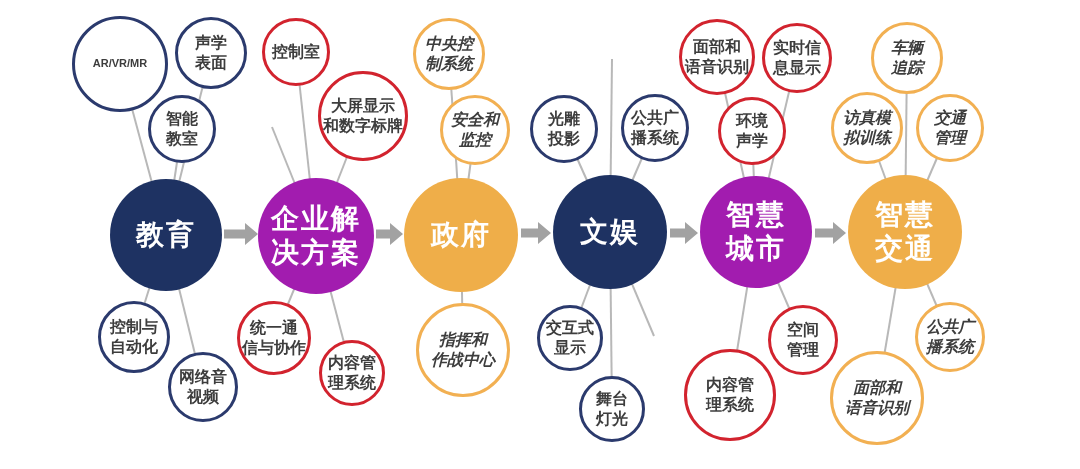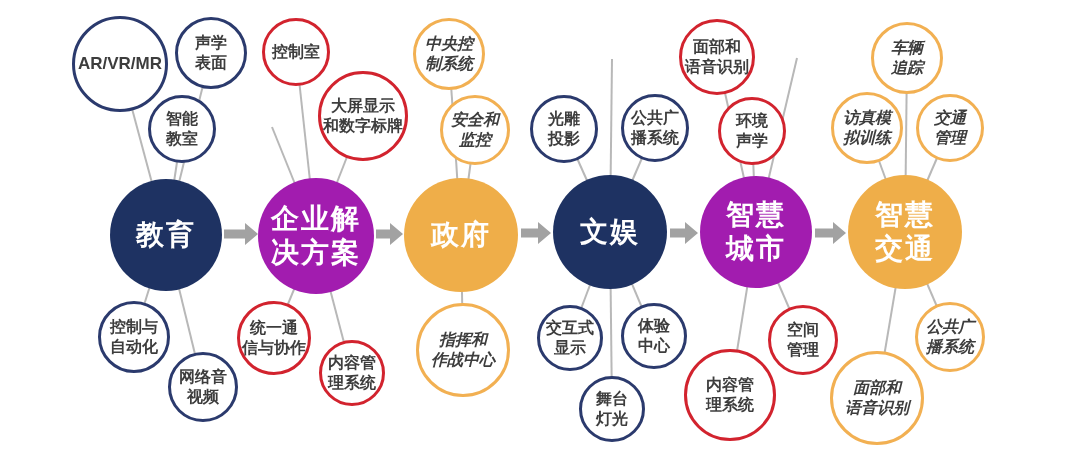--- a/index.html
+++ b/index.html
@@ -111,21 +111,21 @@
     </div>
   <div class="node hub red" style="--x:756px;--y:232px;--r:56px">
       <span>智慧
 城市</span>
     </div>
   <div class="node hub yellow" style="--x:905px;--y:232px;--r:57px">
       <span>智慧
 交通</span>
     </div>
 
-  <div class="node sat navy" style="--x:120px;--y:64px;--r:48px;font-size:17px">
+  <div class="node sat navy" style="--x:120px;--y:64px;--r:48px;font-size:11px">
       <span>AR/VR/MR</span>
     </div>
   <div class="node sat navy" style="--x:211px;--y:53px;--r:36px">
       <span>声学
 表面</span>
     </div>
   <div class="node sat navy" style="--x:182px;--y:129px;--r:34px">
       <span>智能
 教室</span>
     </div>
@@ -172,33 +172,33 @@
 投影</span>
     </div>
   <div class="node sat navy" style="--x:655px;--y:128px;--r:34px">
       <span>公共广
 播系统</span>
     </div>
   <div class="node sat navy" style="--x:570px;--y:338px;--r:33px">
       <span>交互式
 显示</span>
     </div>
-  <div class="node sat navy" style="--x:654px;--y:336px;--r:33px">
-      <span>体验
-中心</span>
-    </div>
   <div class="node sat navy" style="--x:612px;--y:409px;--r:33px">
       <span>舞台
 灯光</span>
     </div>
 
   <div class="node sat red" style="--x:717px;--y:57px;--r:38px">
       <span>面部和
 语音识别</span>
     </div>
+  <div class="node sat red" style="--x:797px;--y:58px;--r:35px">
+      <span>实时信
+息显示</span>
+    </div>
   <div class="node sat red" style="--x:752px;--y:131px;--r:34px">
       <span>环境
 声学</span>
     </div>
   <div class="node sat red" style="--x:803px;--y:340px;--r:35px">
       <span>空间
 管理</span>
     </div>
   <div class="node sat red" style="--x:730px;--y:395px;--r:46px">
       <span>内容管

